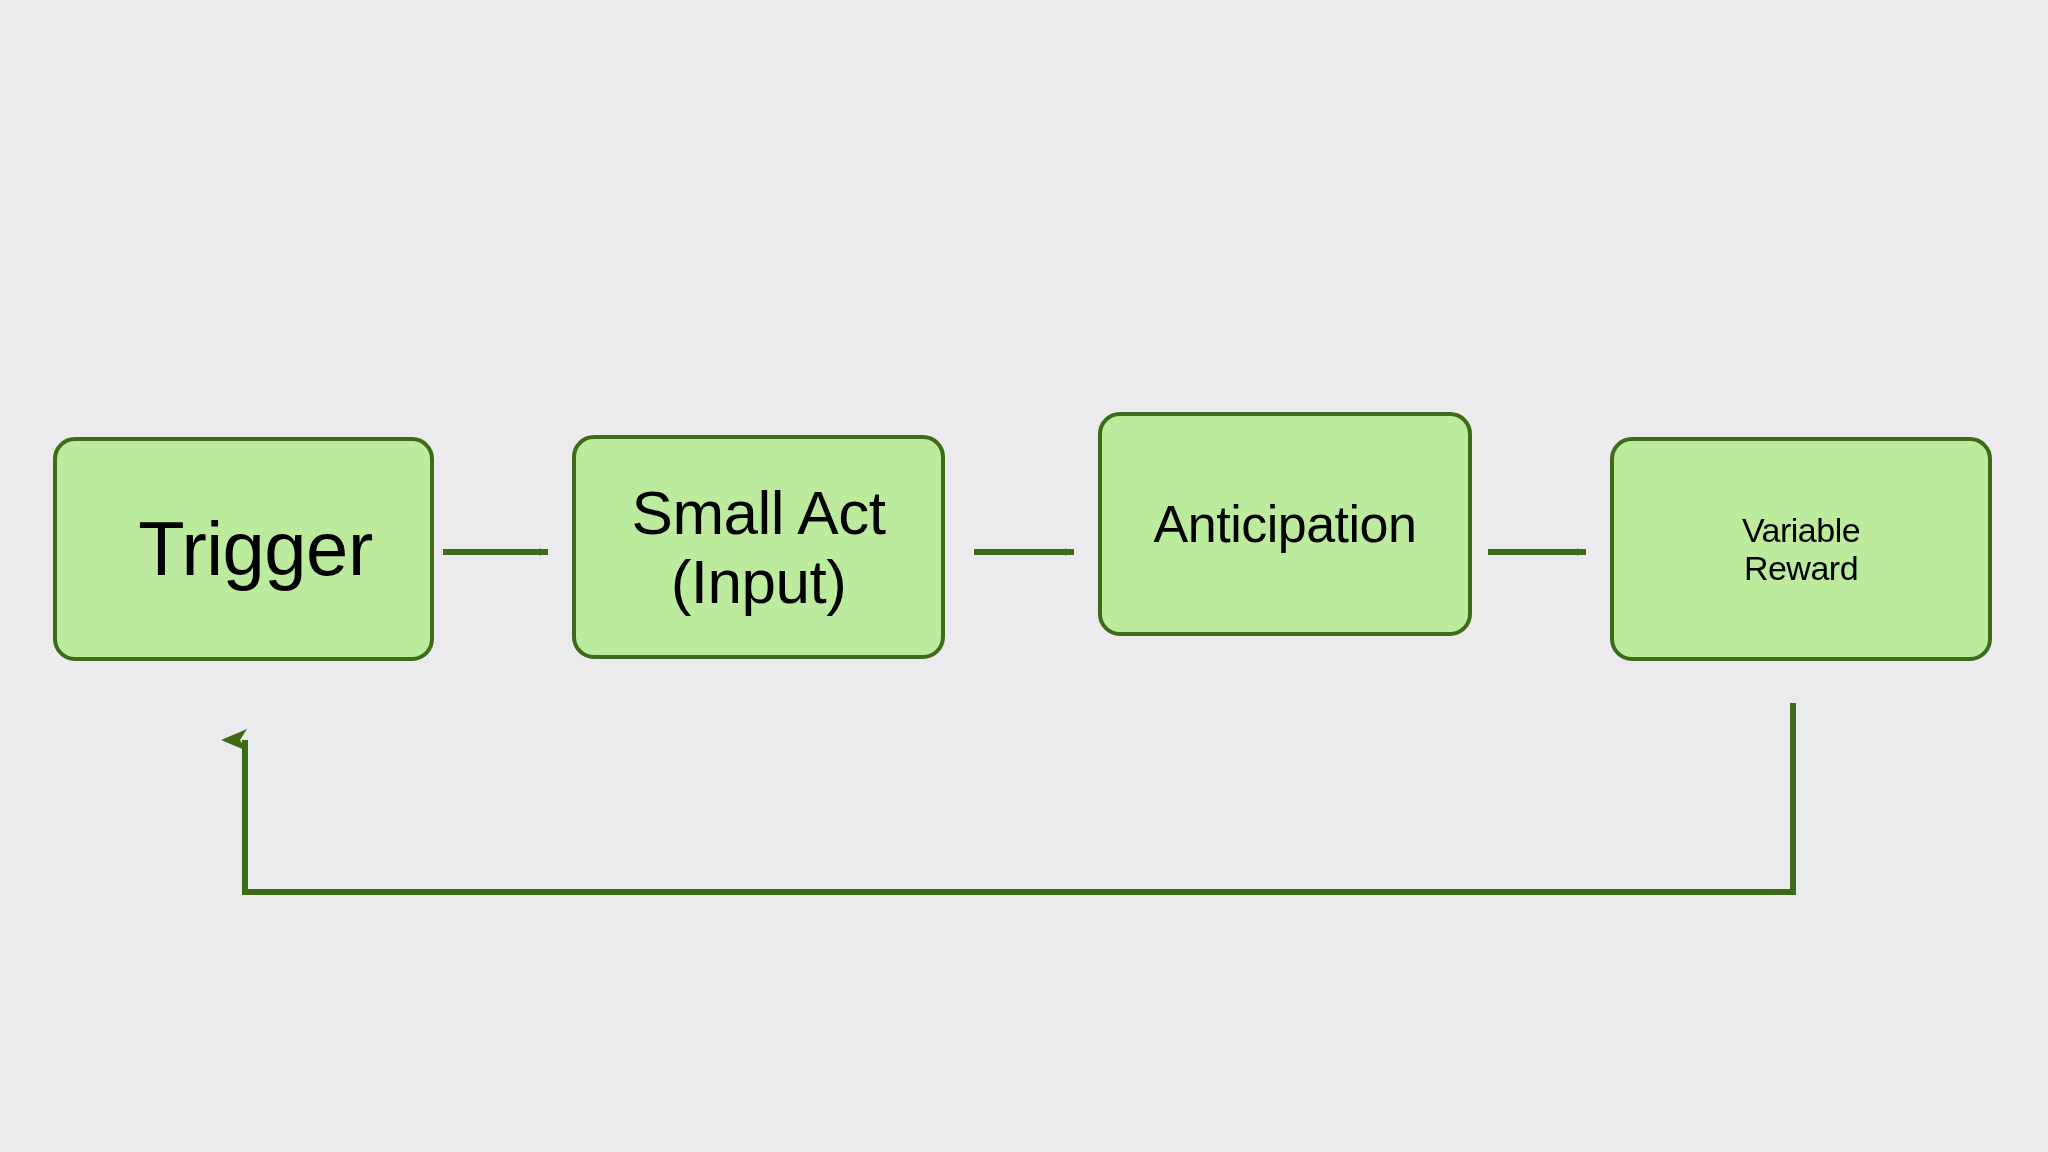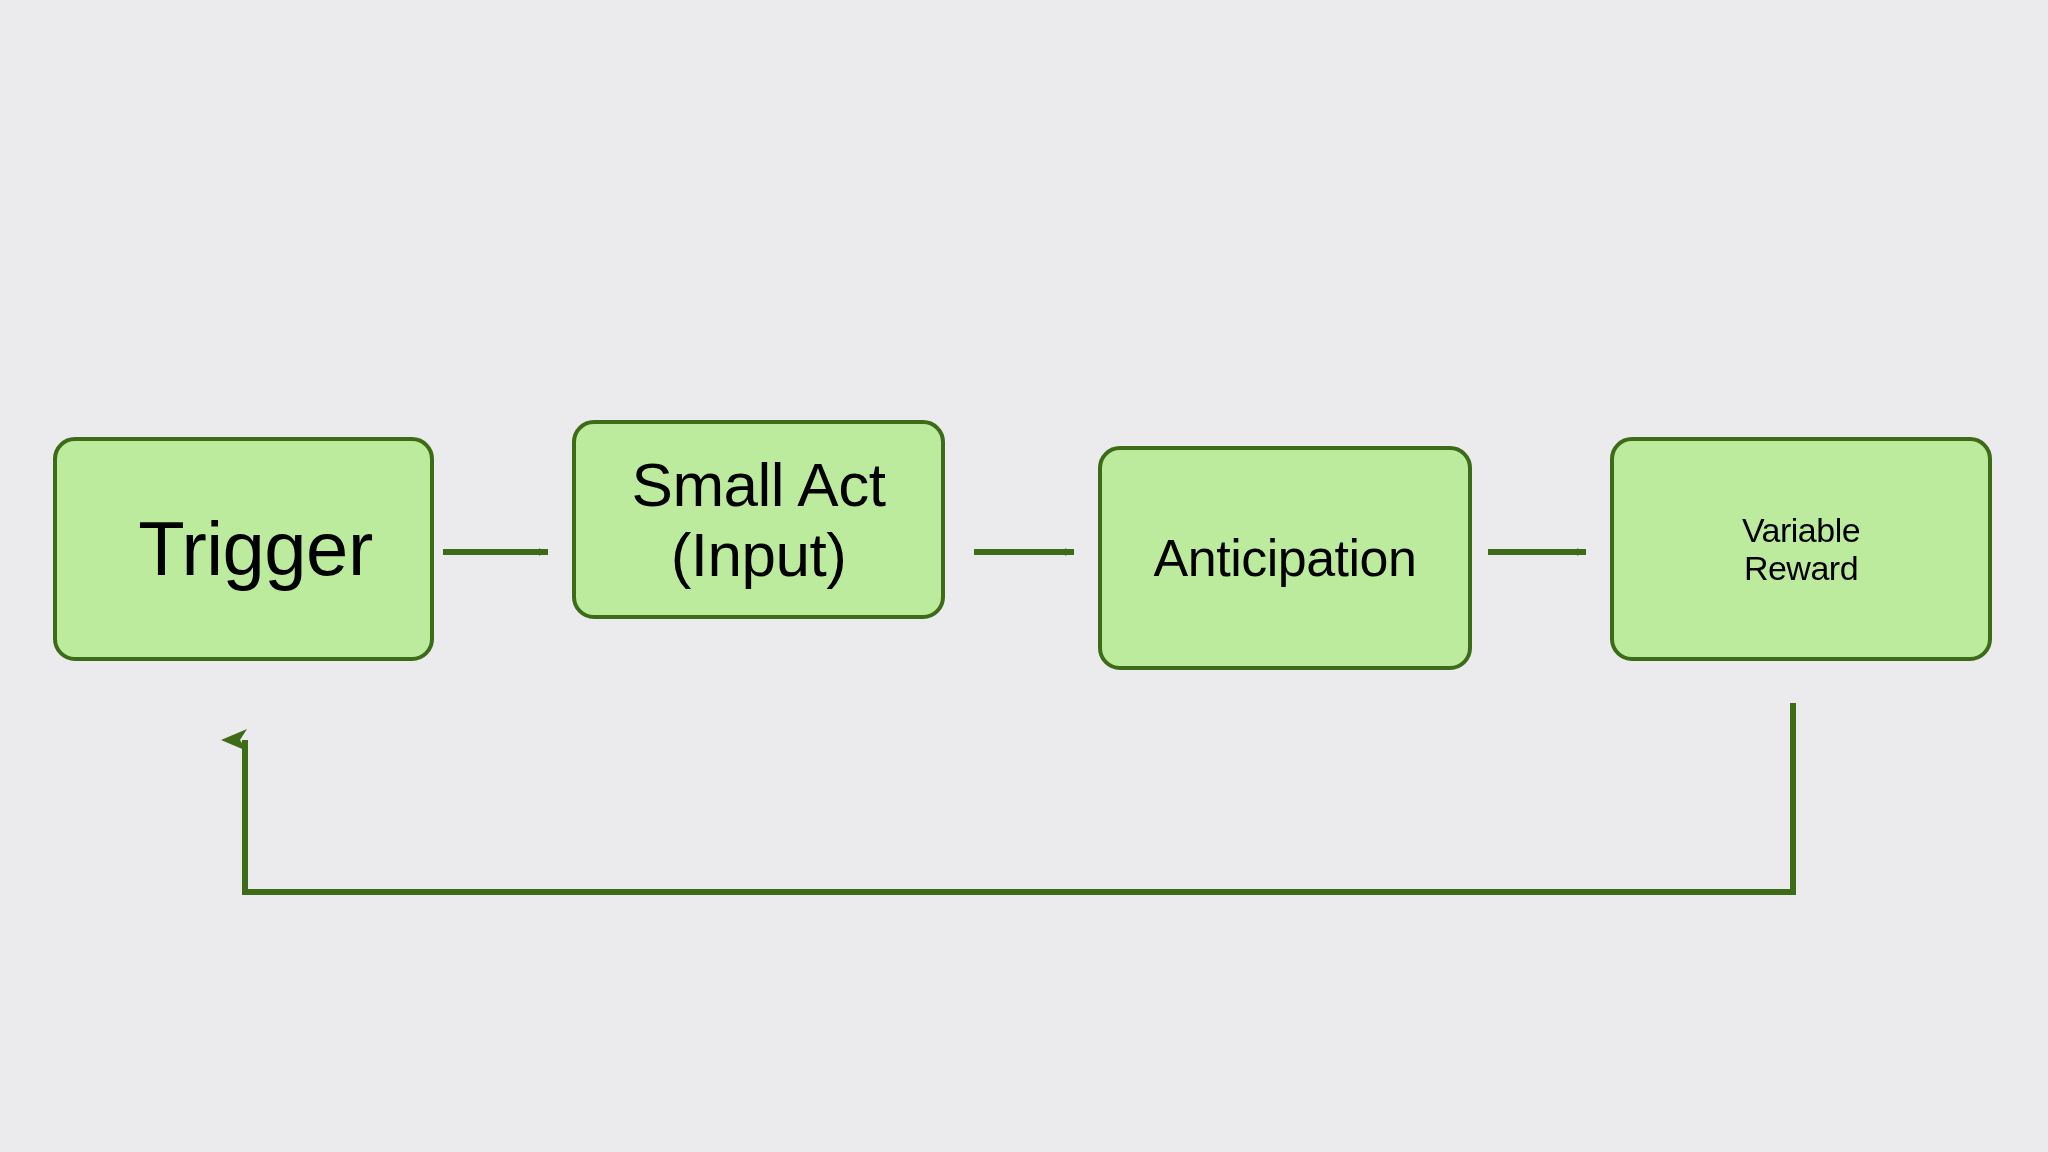--- a/index.html
+++ b/index.html
@@ -46,28 +46,28 @@
   #node-trigger {
     left: 53px;
     top: 437px;
     width: 381px;
     height: 224px;
     font-size: 76px;
     padding-left: 24px;
   }
   #node-small-act {
     left: 572px;
-    top: 420px;
+    top: 435px;
     width: 373px;
-    height: 199px;
+    height: 224px;
     font-size: 62px;
   }
   #node-anticipation {
     left: 1098px;
-    top: 446px;
+    top: 412px;
     width: 374px;
     height: 224px;
     font-size: 52px;
   }
   #node-variable-reward {
     left: 1610px;
     top: 437px;
     width: 382px;
     height: 224px;
     font-size: 34px;

